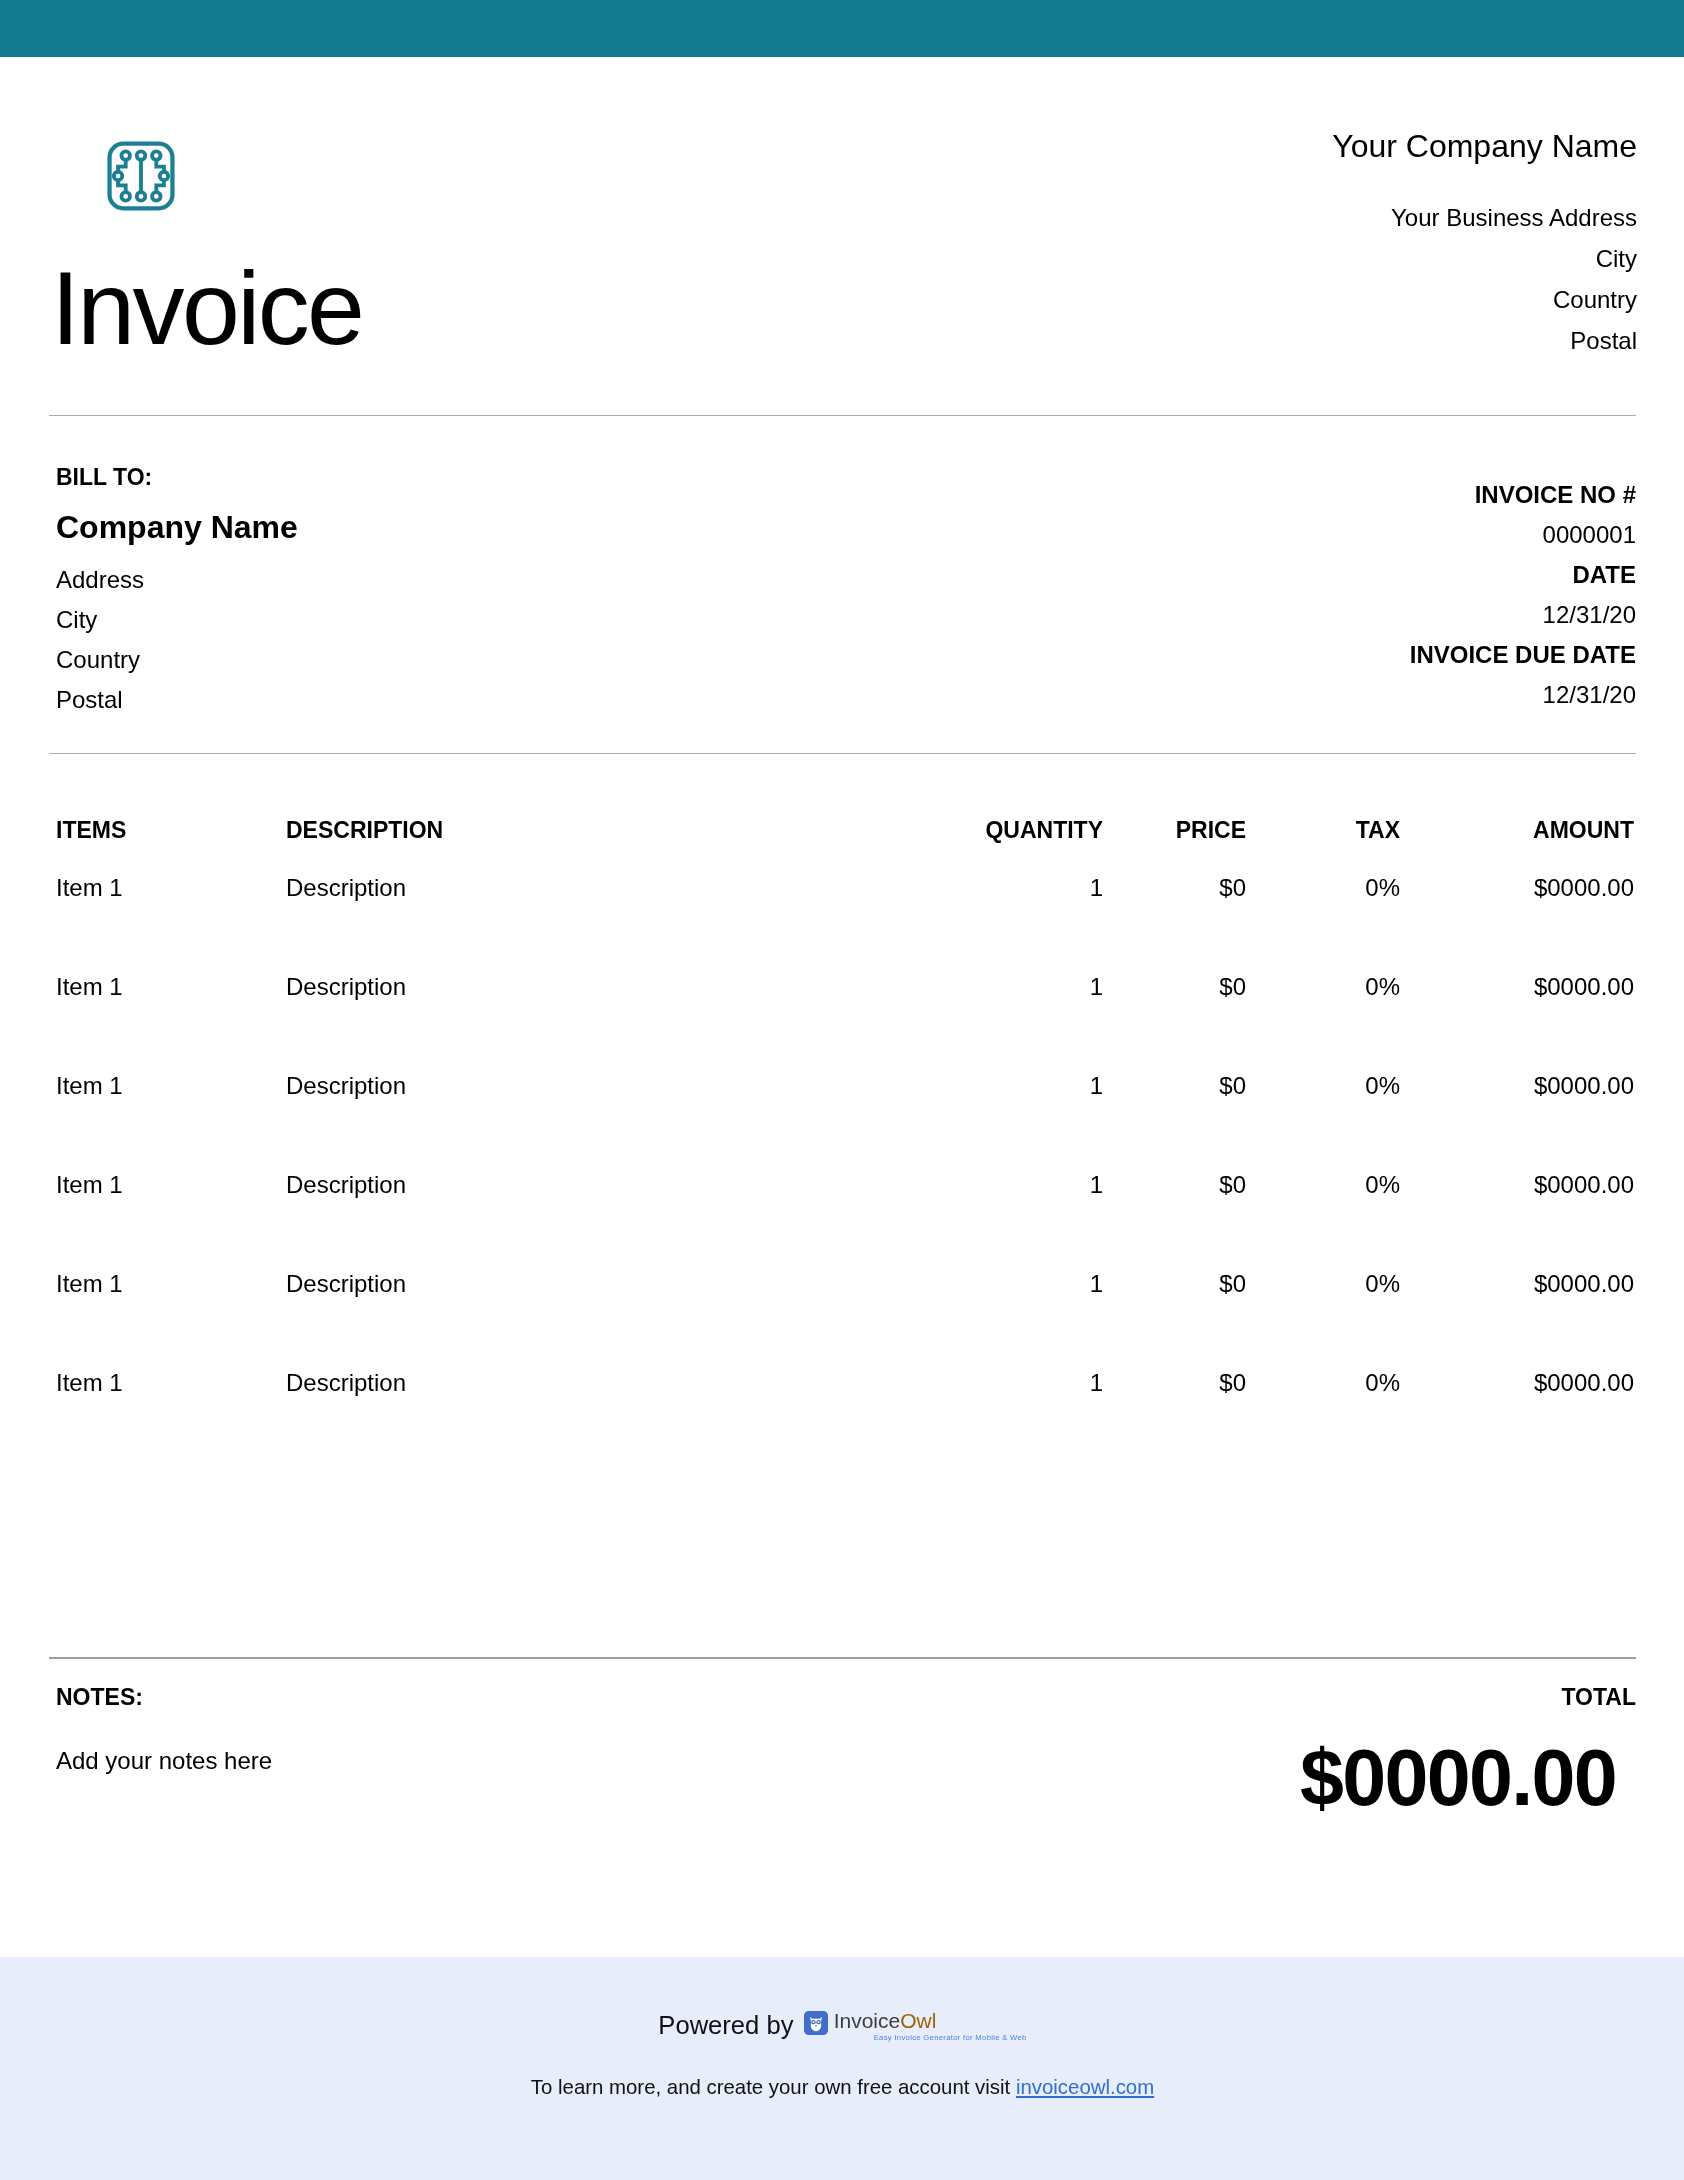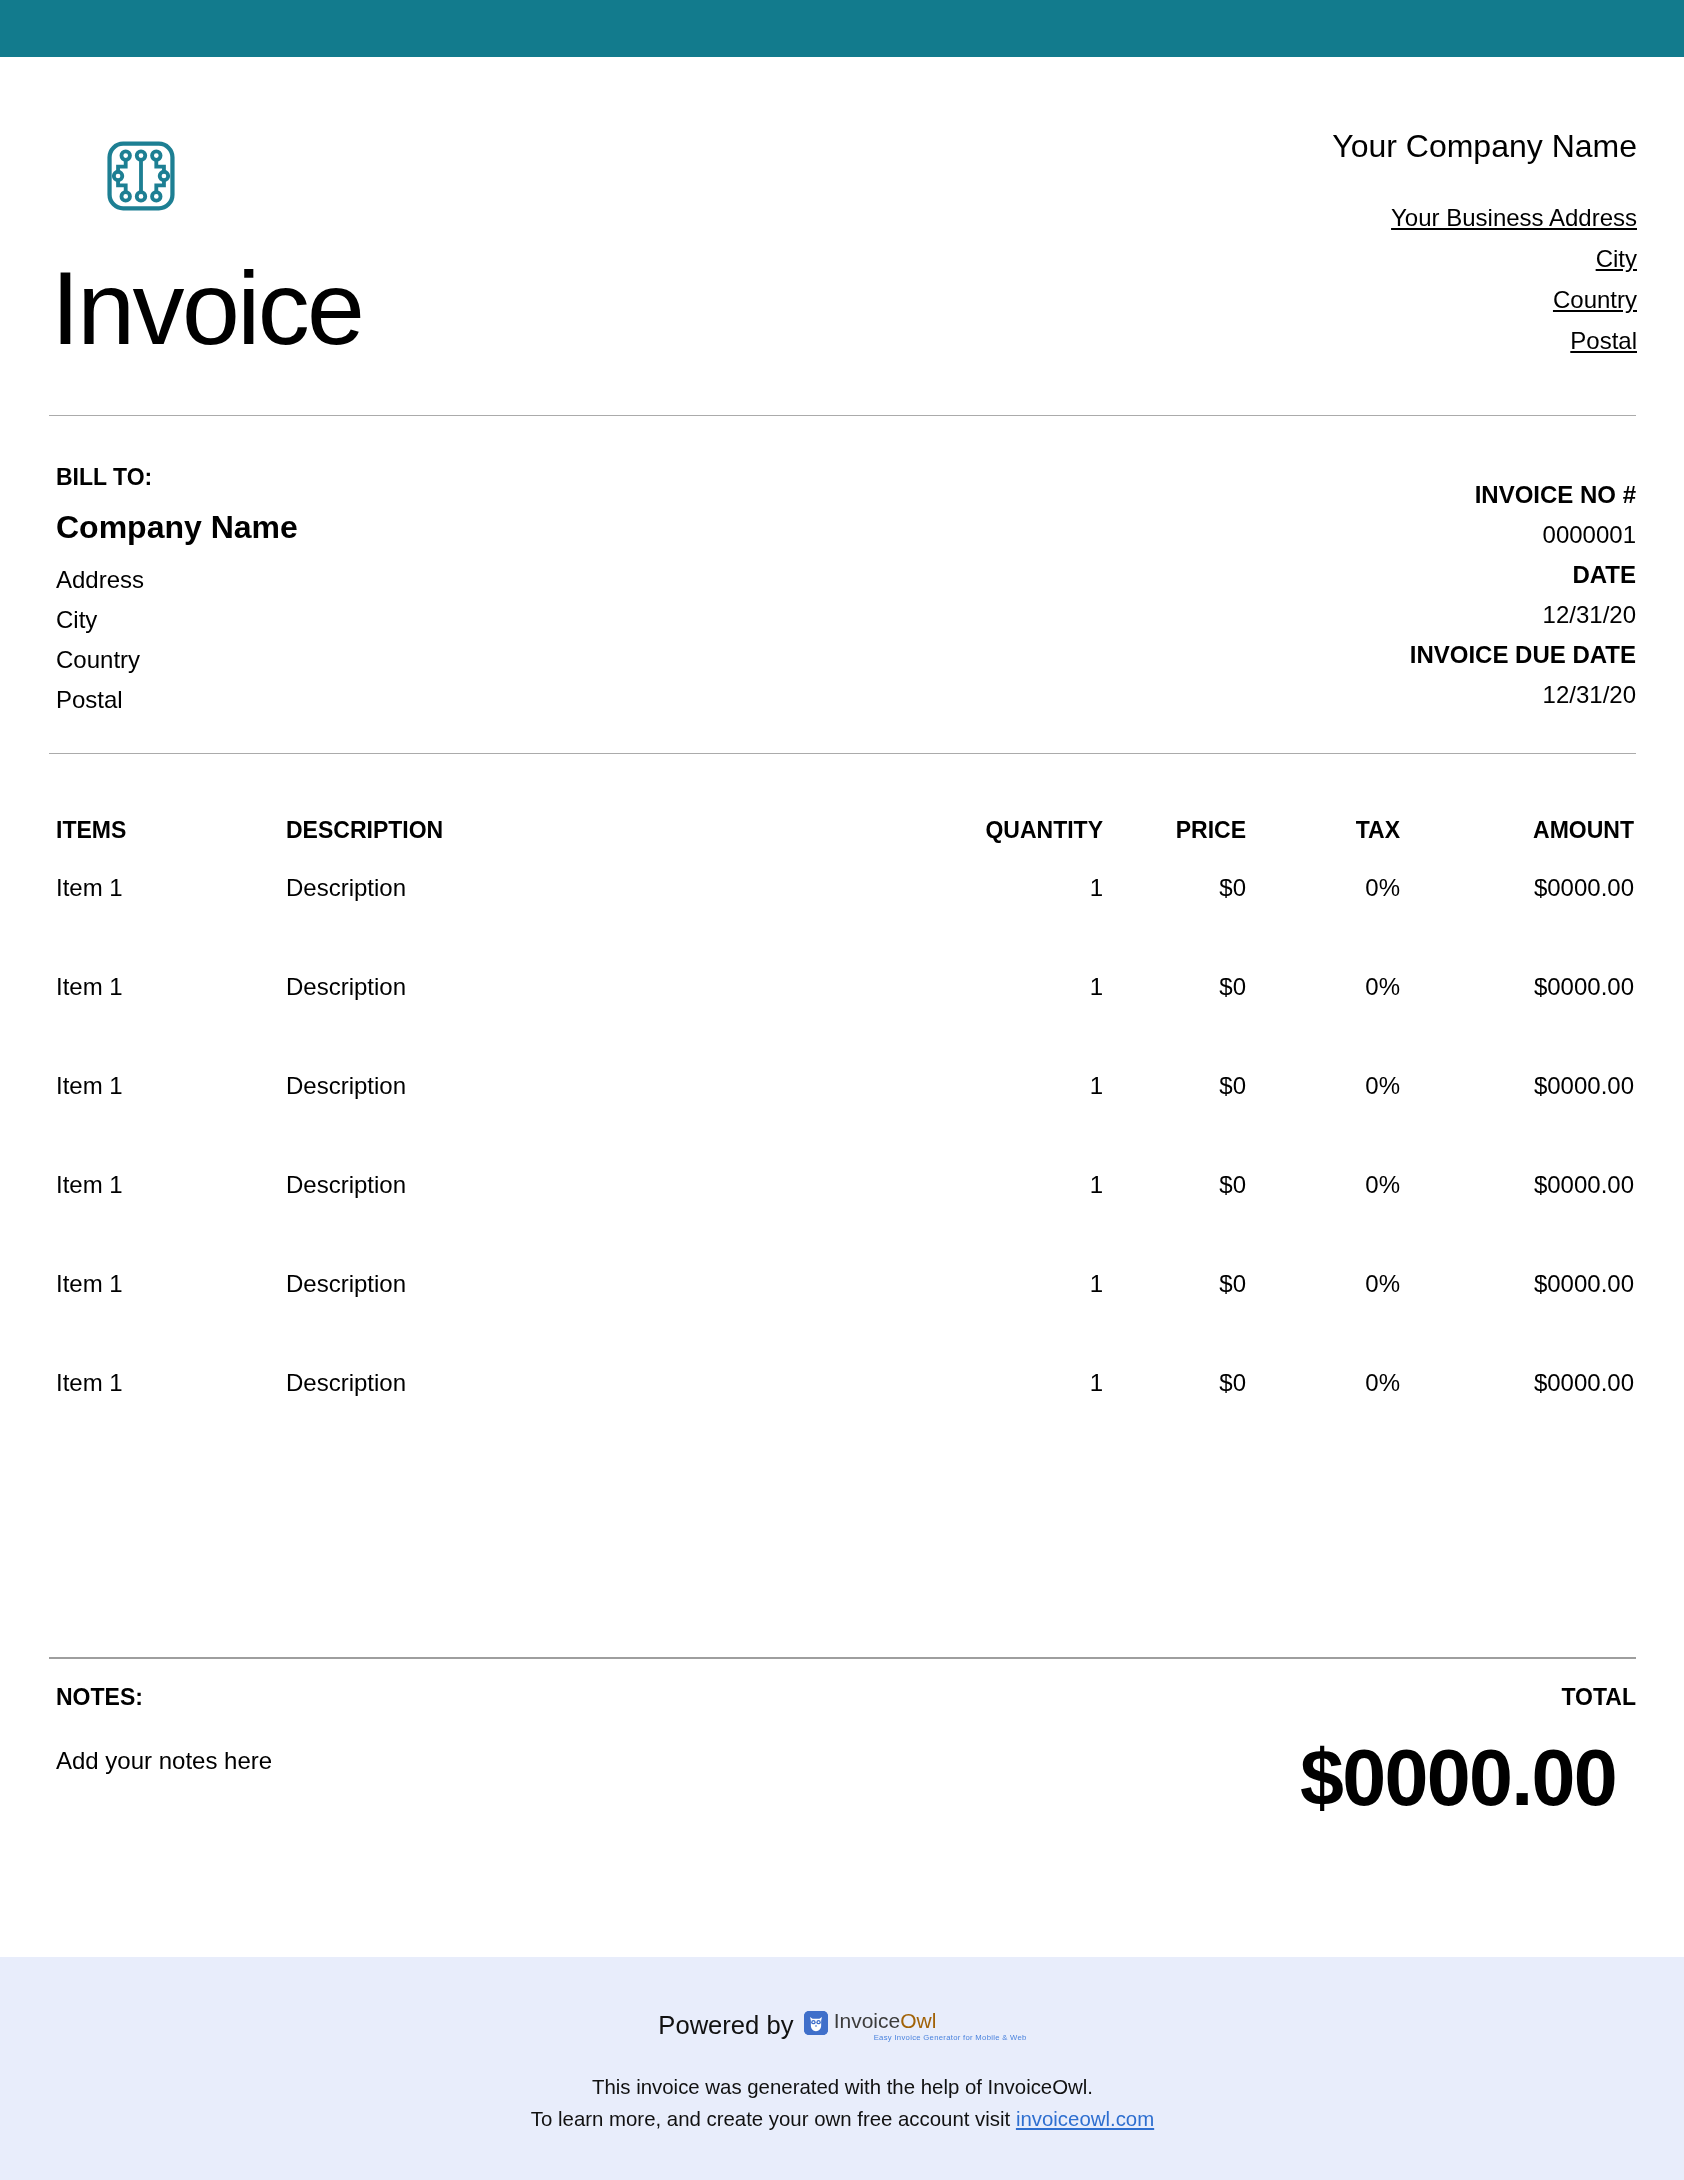--- a/index.html
+++ b/index.html
@@ -14,21 +14,21 @@
   .top-bar{position:absolute;left:0;top:0;width:100%;height:57px;background:#127b8d;}
 
   
   .logo-box{position:absolute;left:107px;top:141px;width:68px;height:70px;}
   .invoice-title{
     position:absolute;left:51px;top:256px;
     font-size:104px;font-weight:400;letter-spacing:-2.6px;line-height:1;
   }
   .company-block{position:absolute;right:48px;top:128px;text-align:right;}
   .company-name{font-size:32px;font-weight:400;margin:0 0 32px 0;}
-  .company-lines{font-size:24px;line-height:41px;text-decoration:underline;}
+  .company-lines{font-size:24px;line-height:41px;}
 
   .divider{position:absolute;left:49px;right:49px;border-top:1.7px solid #ababab;}
   .div1{top:415px;}
   .div2{top:753px;}
   .div3{top:1657px;border-top-width:2.6px;border-top-color:#9e9e9e;}
 
   
   .bill-block{position:absolute;left:56px;top:464px;}
   .bill-label{font-size:23px;font-weight:700;}
   .bill-company{font-size:32px;font-weight:700;margin-top:18px;}
@@ -220,19 +220,18 @@
         </span>
         <span class="brand-text">
           <span class="brand-name">
             <span class="brand-invoice">Invoice</span><span class="brand-owl">Owl</span>
           </span>
           <span class="brand-tagline">Easy Invoice Generator for Mobile &amp; Web</span>
         </span>
       </span>
     </div>
     <div class="footer-lines">
-      <div>This invoice was generated with the help of InvoiceOwl.</div>
       <div><span>To learn more, and create your own free account visit </span><span class="footer-link">invoiceowl.com</span></div>
     </div>
   </div>
 
 </div>
 
 
 </body></html>

